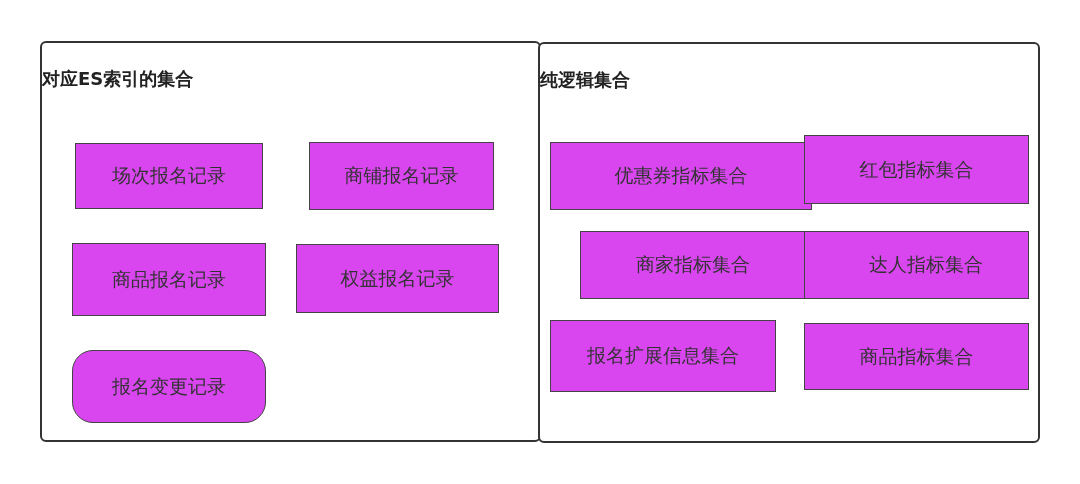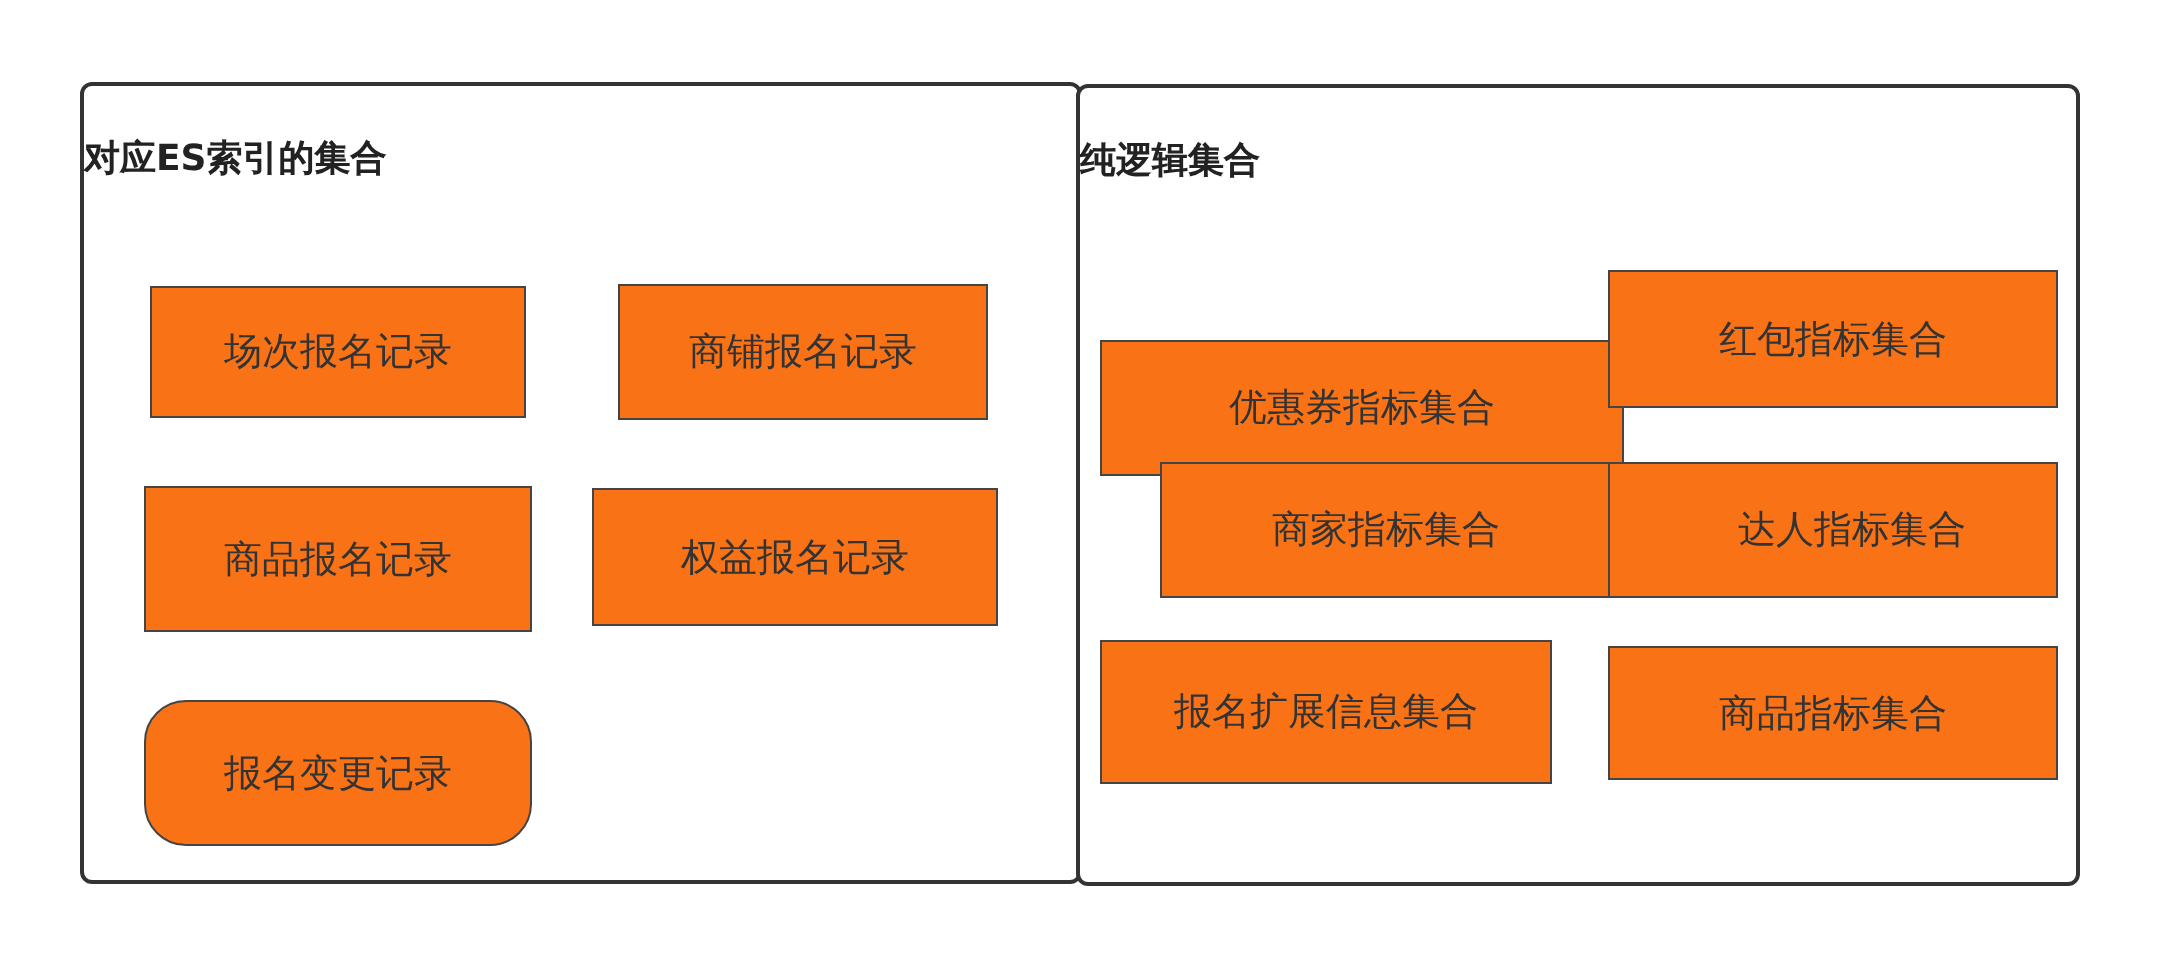--- a/index.html
+++ b/index.html
@@ -3,38 +3,38 @@
 <meta charset="utf-8">
 <style>
   html, body { margin:0; padding:0; background:#ffffff; }
   body { width:1080px; height:484px; position:relative; overflow:hidden;
          font-family: "DejaVu Sans", "Liberation Sans", sans-serif; color:#333333; }
   .group { position:absolute; box-sizing:border-box; border:2.5px solid #333333; background:#fff; }
   .group-left { left:40px; top:41px; width:501px; height:401px; border-radius:6px; }
   .group-right { left:538px; top:42px; width:502px; height:401px; border-radius:6px; }
   .group-title { position:absolute; left:0; right:0; top:24px; text-align:left;
                  font-size:18px; font-weight:bold; color:#222222; }
-  .node { position:absolute; box-sizing:border-box; border:1.5px solid #444444; background:#f97316;
+  .node { position:absolute; box-sizing:border-box; border:1.5px solid #444444; background:#d946ef;
           display:flex; align-items:center; justify-content:center;
           font-size:19px; color:#333333; }
 </style>
 </head>
 <body>
 
 <div class="group group-left">
   <div class="group-title">对应ES索引的集合</div>
 </div>
 <div class="group group-right">
   <div class="group-title">纯逻辑集合</div>
 </div>
 
 <div class="node" style="left:75px;top:143px;width:188px;height:66px;">场次报名记录</div>
 <div class="node" style="left:309px;top:142px;width:185px;height:68px;">商铺报名记录</div>
 <div class="node" style="left:72px;top:243px;width:194px;height:73px;">商品报名记录</div>
 <div class="node" style="left:296px;top:244px;width:203px;height:69px;">权益报名记录</div>
 <div class="node" style="left:72px;top:350px;width:194px;height:73px;border-radius:21px;">报名变更记录</div>
 
-<div class="node" style="left:550px;top:142px;width:262px;height:68px;margin-top:28px;">优惠券指标集合</div>
+<div class="node" style="left:550px;top:142px;width:262px;height:68px;">优惠券指标集合</div>
 <div class="node" style="left:804px;top:135px;width:225px;height:69px;">红包指标集合</div>
 <div class="node" style="left:580px;top:231px;width:226px;height:68px;">商家指标集合</div>
 <div class="node" style="left:804px;top:231px;width:225px;height:68px;padding-left:19px;">达人指标集合</div>
 <div class="node" style="left:550px;top:320px;width:226px;height:72px;">报名扩展信息集合</div>
 <div class="node" style="left:804px;top:323px;width:225px;height:67px;">商品指标集合</div>
 
 </body></html>

